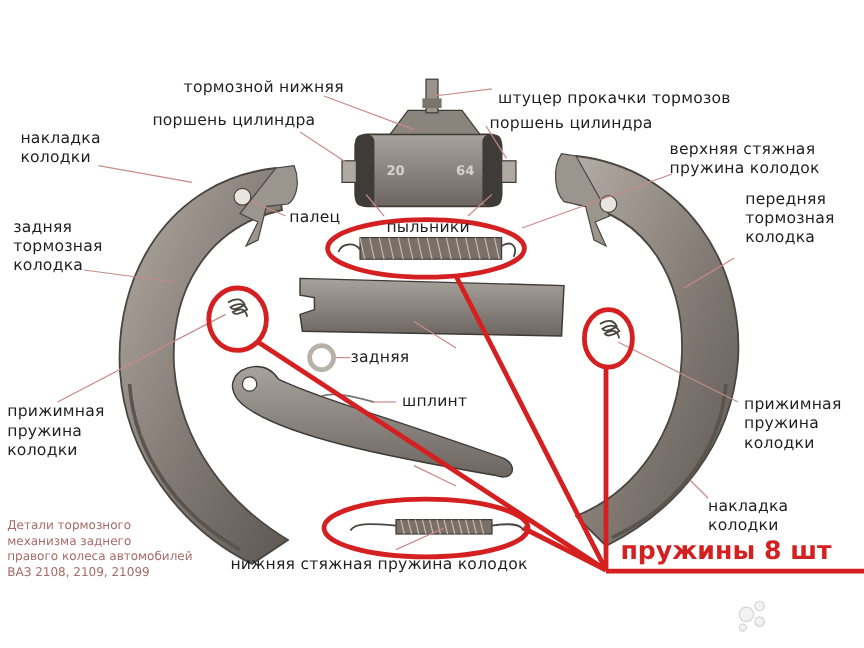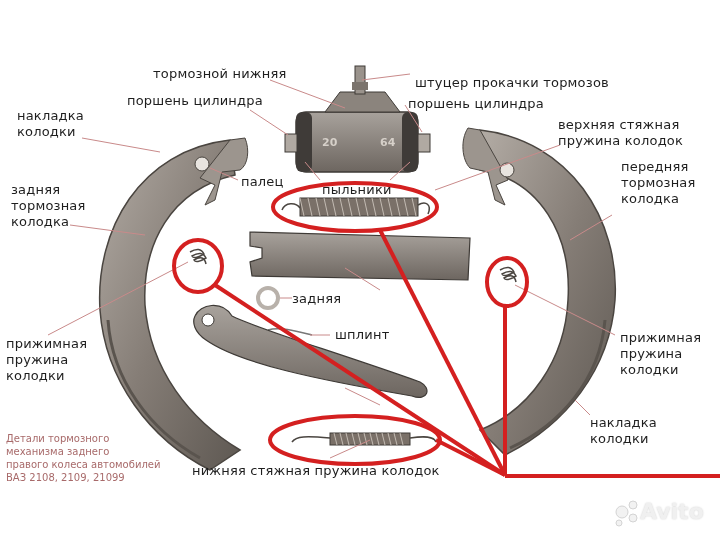--- a/index.html
+++ b/index.html
@@ -152,14 +152,14 @@
 пружина
 колодки</div>
   <div class="lbl" style="left:590px;top:415px;">накладка
 колодки</div>
   <div class="lbl" style="left:192px;top:463px;">нижняя стяжная пружина колодок</div>
 
   <div class="note" style="left:6px;top:432px;">Детали тормозного
 механизма заднего
 правого колеса автомобилей
 ВАЗ 2108, 2109, 21099</div>
-  <div class="avito" style="left:640px;top:499px;">Avito</div>
+  <div class="big" style="left:517px;top:447px;">пружины 8 шт</div>
 </div>
 
 </body></html>

